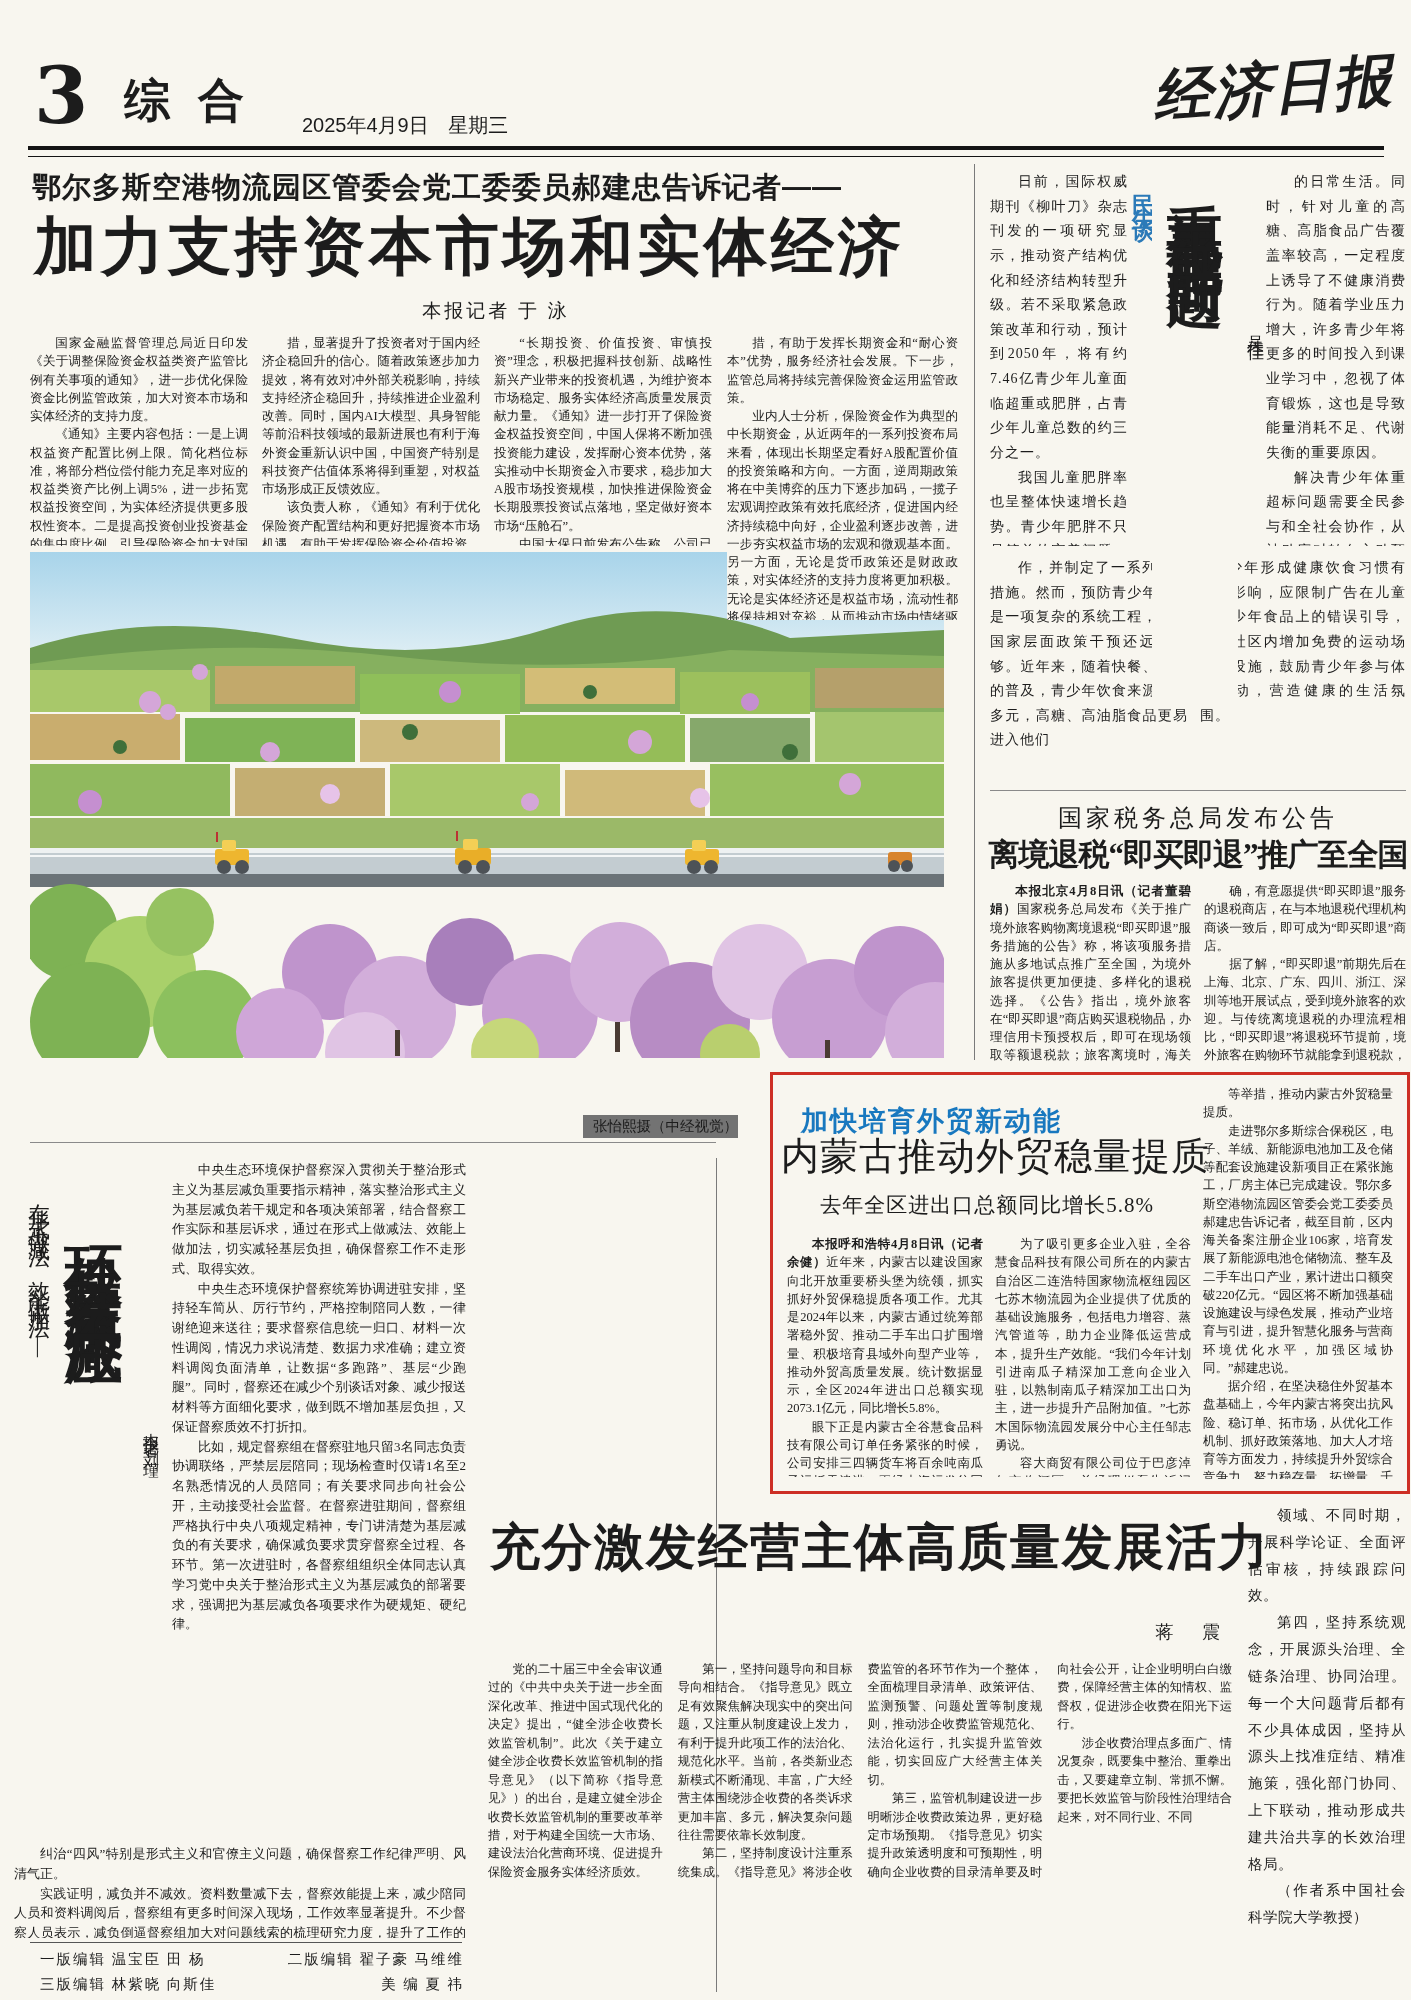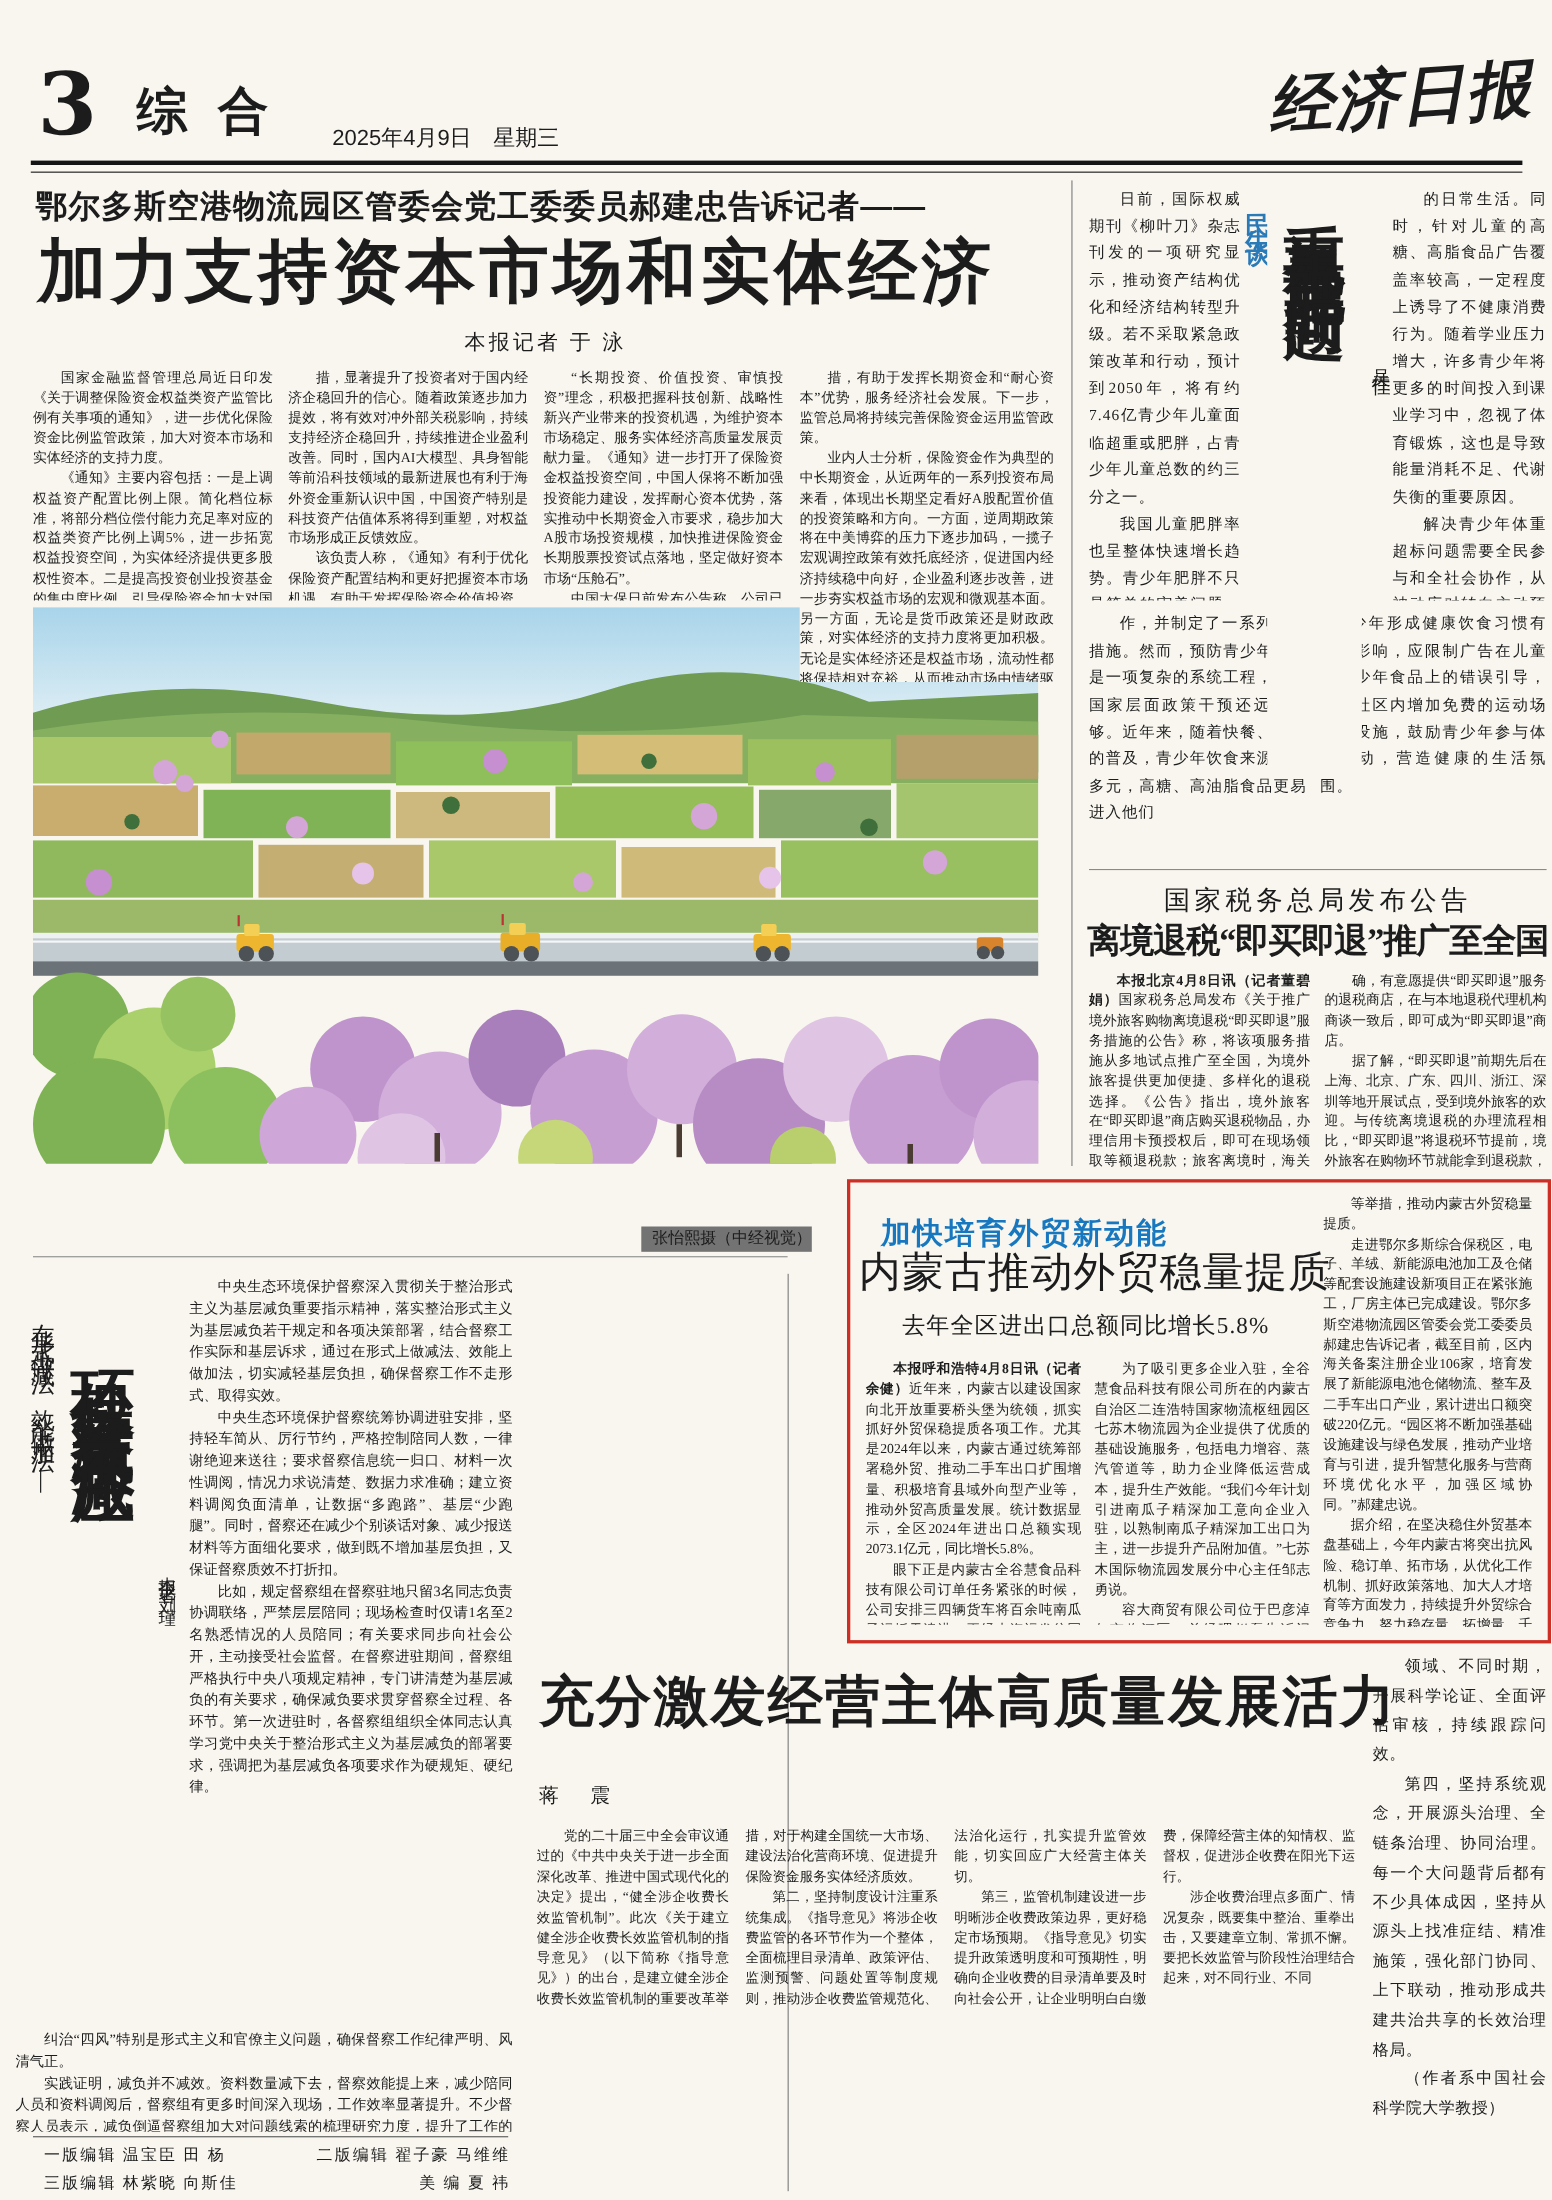--- a/index.html
+++ b/index.html
@@ -72,21 +72,21 @@
   #env-byline{left:140px;top:1420px;height:180px;font-size:16px;letter-spacing:3px;}
   #env-body{left:172px;top:1160px;width:294px;height:678px;font-size:13px;line-height:1.52;}
   #env-bottom{left:14px;top:1844px;width:452px;height:94px;font-size:13px;line-height:1.52;}
   #footer-rule{left:30px;top:1942px;width:432px;height:1px;background:#555;}
   #footer{left:40px;top:1950px;width:424px;font-size:14.5px;}
   .footer-row{display:flex;justify-content:space-between;margin-bottom:6px;letter-spacing:2px;gap:32px;}
 
   
   #vrule-d{left:716px;top:1158px;width:1px;height:834px;background:#7a7a7a;}
   #cmt-headline{left:490px;top:1514px;width:742px;text-align:center;font-size:50px;font-weight:900;letter-spacing:2px;white-space:nowrap;}
-  #cmt-author{left:490px;top:1620px;width:742px;text-align:left;font-size:18px;letter-spacing:12px;}
+  #cmt-author{left:490px;top:1620px;width:742px;text-align:right;font-size:18px;letter-spacing:12px;}
   #cmt-body{left:488px;top:1660px;width:744px;height:334px;column-count:4;column-gap:15px;font-size:12.3px;line-height:1.5;}
   #cmt-col5{left:1248px;top:1502px;width:158px;height:492px;font-size:14.5px;line-height:1.85;letter-spacing:0.5px;}
 </style>
 </head>
 <body>
 
 <div class="page">
 
   <div class="abs" id="hdr-num">3</div>
   <div class="abs sans" id="hdr-section">综合</div>
@@ -302,20 +302,21 @@
       <span>三版编辑 林紫晓 向斯佳</span>
       <span>美    编 夏 祎</span>
     </div>
   </div>
 
   <div class="abs" id="vrule-d"></div>
   <div class="abs sans" id="cmt-headline">充分激发经营主体高质量发展活力</div>
   <div class="abs" id="cmt-author">蒋 震</div>
   <div class="abs clip" id="cmt-body">
       <p class="para">党的二十届三中全会审议通过的《中共中央关于进一步全面深化改革、推进中国式现代化的决定》提出，“健全涉企收费长效监管机制”。此次《关于建立健全涉企收费长效监管机制的指导意见》（以下简称《指导意见》）的出台，是建立健全涉企收费长效监管机制的重要改革举措，对于构建全国统一大市场、建设法治化营商环境、促进提升保险资金服务实体经济质效。</p>
+      <p class="para">第一，坚持问题导向和目标导向相结合。《指导意见》既立足有效聚焦解决现实中的突出问题，又注重从制度建设上发力，有利于提升此项工作的法治化、规范化水平。当前，各类新业态新模式不断涌现、丰富，广大经营主体围绕涉企收费的各类诉求更加丰富、多元，解决复杂问题往往需要依靠长效制度。</p>
       <p class="para">第二，坚持制度设计注重系统集成。《指导意见》将涉企收费监管的各环节作为一个整体，全面梳理目录清单、政策评估、监测预警、问题处置等制度规则，推动涉企收费监管规范化、法治化运行，扎实提升监管效能，切实回应广大经营主体关切。</p>
       <p class="para">第三，监管机制建设进一步明晰涉企收费政策边界，更好稳定市场预期。《指导意见》切实提升政策透明度和可预期性，明确向企业收费的目录清单要及时向社会公开，让企业明明白白缴费，保障经营主体的知情权、监督权，促进涉企收费在阳光下运行。</p>
       <p class="para">涉企收费治理点多面广、情况复杂，既要集中整治、重拳出击，又要建章立制、常抓不懈。要把长效监管与阶段性治理结合起来，对不同行业、不同</p>
     </div>
   <div class="abs clip" id="cmt-col5">
       <p class="para">领域、不同时期，开展科学论证、全面评估审核，持续跟踪问效。</p>
       <p class="para">第四，坚持系统观念，开展源头治理、全链条治理、协同治理。每一个大问题背后都有不少具体成因，坚持从源头上找准症结、精准施策，强化部门协同、上下联动，推动形成共建共治共享的长效治理格局。</p>
       <p class="para">（作者系中国社会科学院大学教授）</p>
     </div>
 

